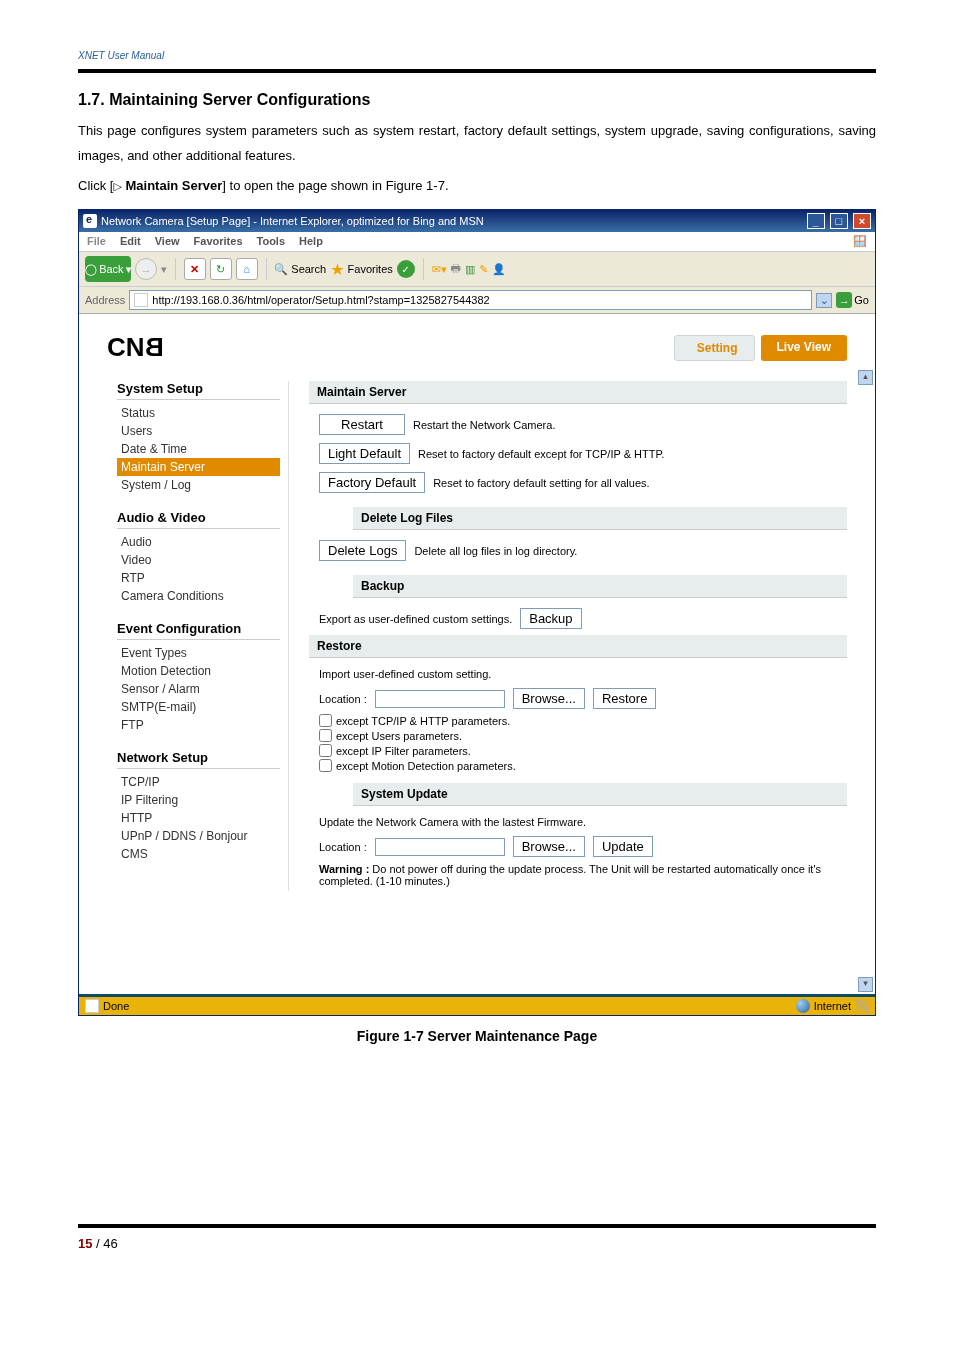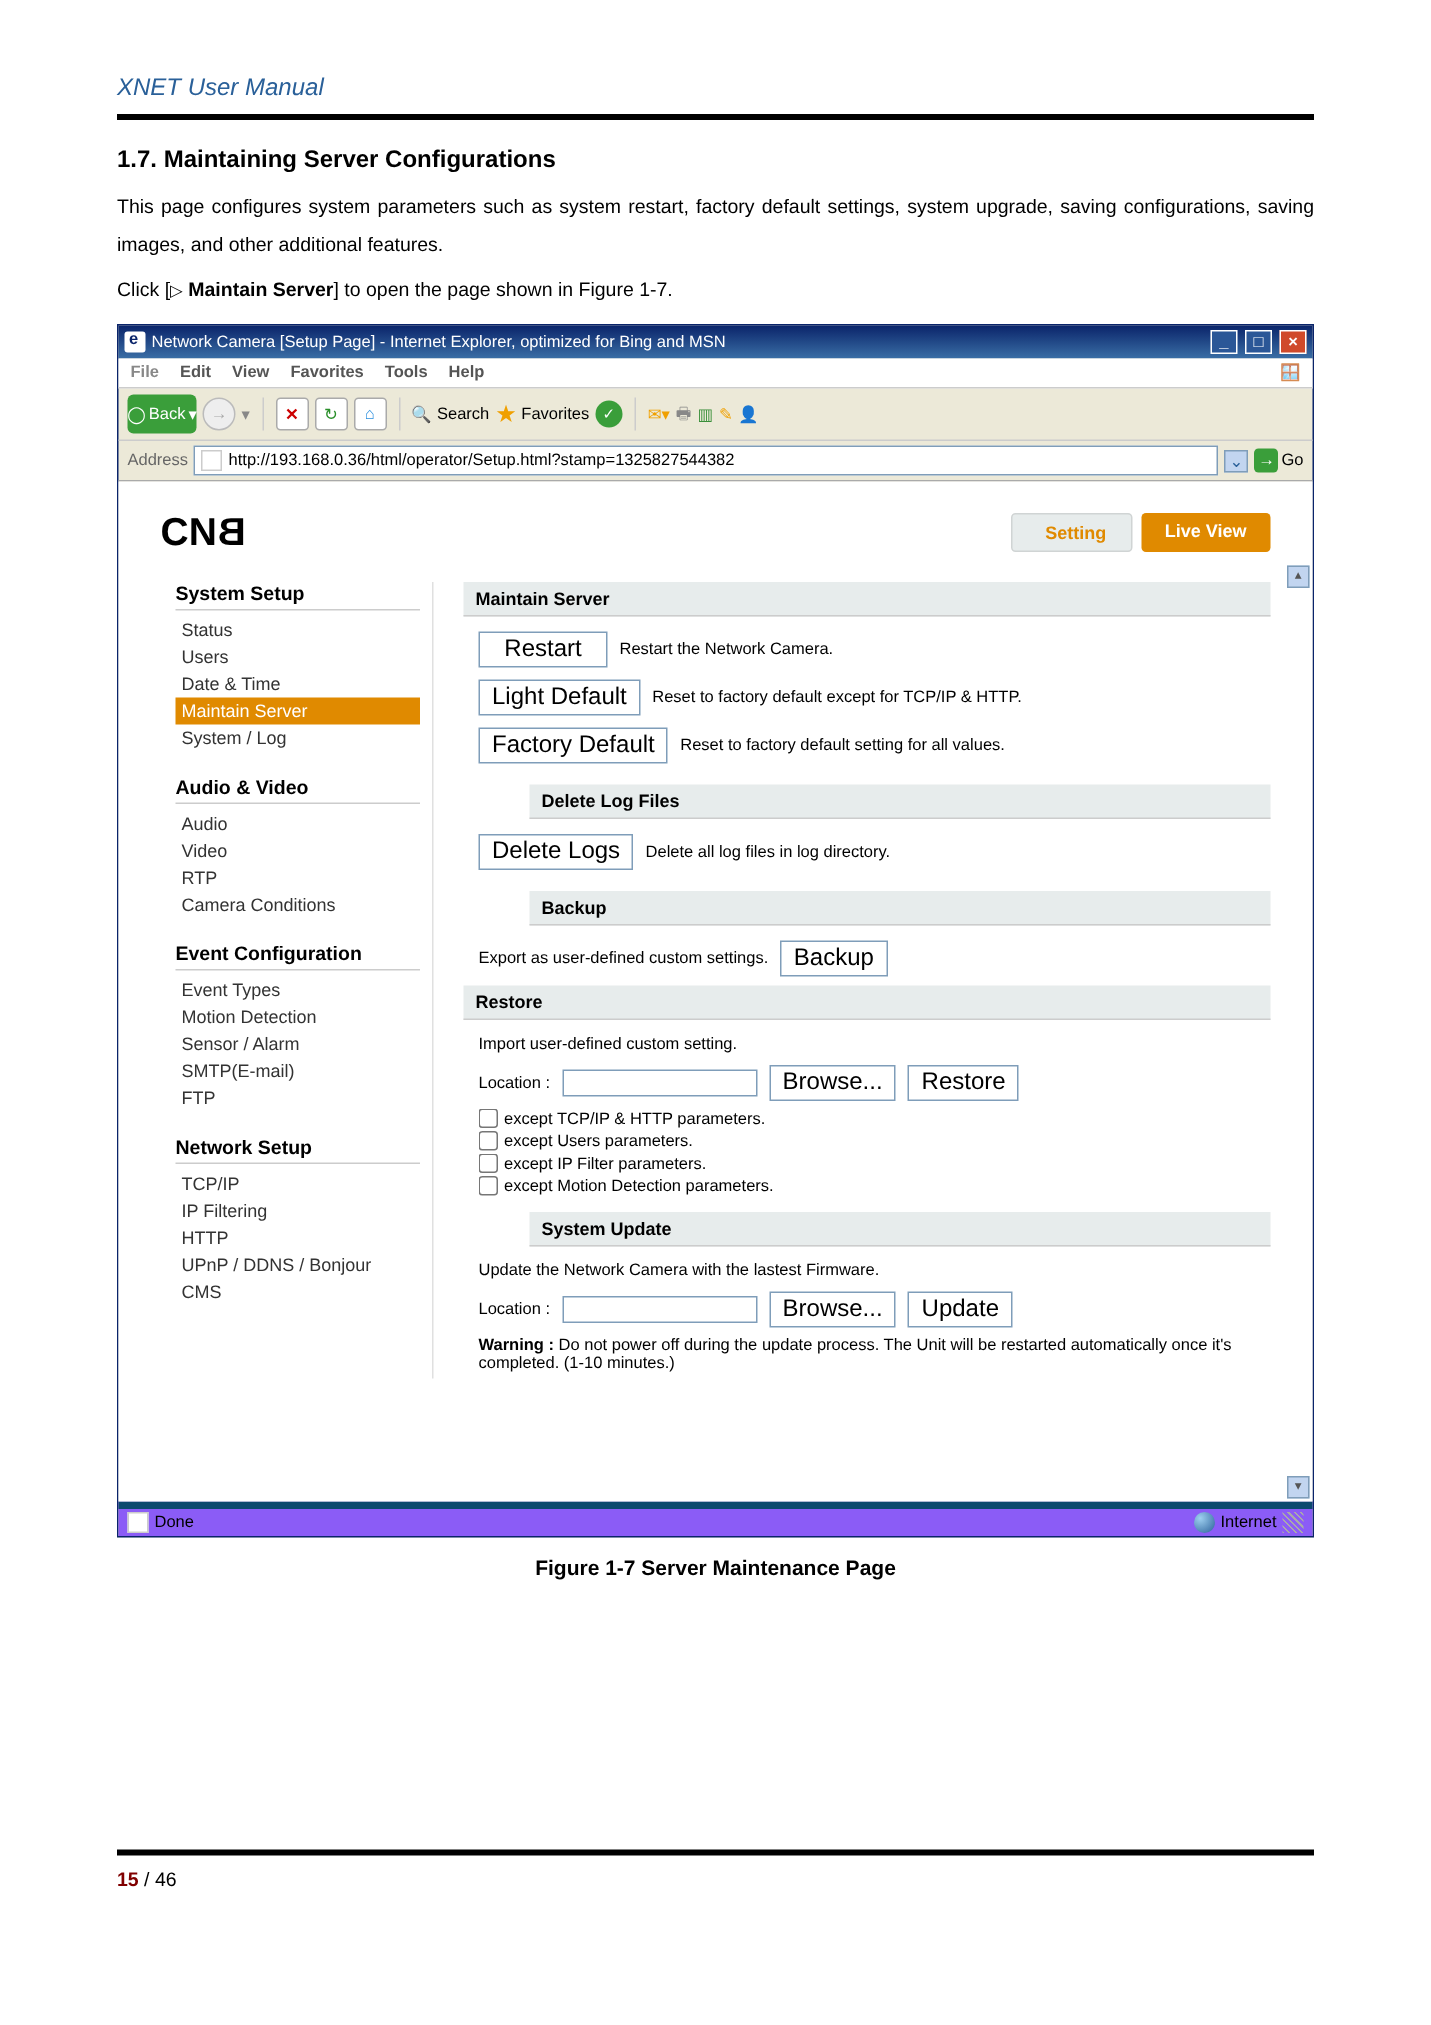--- a/index.html
+++ b/index.html
@@ -1,17 +1,17 @@
 <!DOCTYPE html>
 <html><head>
 <meta charset="utf-8">
 <style>
   * { box-sizing: border-box; margin: 0; padding: 0; }
   body { font-family: Arial, Helvetica, sans-serif; font-size: 13px; background: #fff; color: #000; width: 954px; margin: 0 auto; padding: 50px 78px 40px 78px; }
-  .doc-header-title { color: #2a6099; font-style: italic; font-size: 16px; margin-bottom: 8px; }
+  .doc-header-title { color: #2a6099; font-style: italic; font-size: 10px; margin-bottom: 8px; }
   .thick-rule { border: none; border-top: 4px solid #000; margin-bottom: 18px; }
   .section-heading { font-weight: bold; font-size: 16px; margin-bottom: 10px; }
   .para { line-height: 1.9; text-align: justify; margin-bottom: 6px; }
   .click-line { margin-bottom: 10px; }
   .triangle { font-size: 11px; }
 
   
   .ie-window { border: 1px solid #0a246a; background: #ece9d8; font-size: 11px; }
   .titlebar { background: linear-gradient(to bottom, #0a246a, #3a6ea5); color: #fff; display: flex; align-items: center; justify-content: space-between; padding: 2px 4px; height: 22px; }
   .titlebar-left { display: flex; align-items: center; gap: 4px; }
@@ -63,32 +63,32 @@
   .main-cols { display: flex; margin-top: 18px; gap: 20px; }
   .sidebar { width: 182px; font-size: 12px; padding-left: 10px; border-right: 1px solid #e0e0e0; padding-right: 8px; }
   .side-group { margin-bottom: 16px; }
   .side-head { font-weight: bold; margin-bottom: 4px; border-bottom: 1px solid #ccc; padding-bottom: 3px; font-size: 13px; }
   .side-item { padding: 2px 0 2px 4px; color: #333; }
   .side-item.active { background: #e08a00; color: #fff; }
 
   .panel { flex: 1; font-size: 11px; }
   .sect-head { background: #e7ecec; padding: 4px 8px; font-weight: bold; margin-bottom: 6px; border-bottom:1px solid #ccc; font-size: 12px; }
   .row { display: flex; align-items: center; gap: 8px; padding: 4px 10px; }
-  .btn-sm { border: 1px solid #7f9db9; background: #fff; padding: 2px 8px; min-width: 86px; text-align: center; font-size: 16px; display:inline-block; }
+  .btn-sm { border: 1px solid #7f9db9; background: #fff; padding: 2px 8px; min-width: 86px; text-align: center; font-size: 13px; display:inline-block; }
   .desc { font-size: 11px; }
   .chk { display: flex; align-items: center; gap: 4px; padding: 1px 10px; font-size: 11px; }
   .chk input { margin: 0; }
   .loc-input { border: 1px solid #7f9db9; height: 18px; width: 130px; }
   .sp-top { margin-top: 10px; margin-left: 44px; }
   .warning b { font-weight: bold; }
 
   .scroll-up { position:absolute; right:2px; top:56px; width:15px; height:15px; background:#c2d5f0; border:1px solid #7f9db9; text-align:center; font-size:9px; color:#555; }
   .scroll-dn { position:absolute; right:2px; bottom:2px; width:15px; height:15px; background:#c2d5f0; border:1px solid #7f9db9; text-align:center; font-size:9px; color:#555; }
 
-  .statusbar { display: flex; align-items: center; border-top: 5px solid #0c4a6e; padding: 2px 6px; background: #8b5cf6; }
+  .statusbar { display: flex; align-items: center; border-top: 3px solid #0c4a6e; padding: 2px 6px; background: #eab308; }
   .status-left { display: flex; align-items: center; gap: 4px; }
   .status-right { margin-left: auto; display: flex; align-items: center; gap: 4px; }
   .done-ic { width:14px; height:14px; background:#fff; border:1px solid #ccc; }
   .globe { width:14px; height:14px; border-radius:50%; background: radial-gradient(circle at 30% 30%, #9ed0f0, #2a6099); }
   .grip { width:14px; height:14px; background: repeating-linear-gradient(45deg, #aaa, #aaa 1px, transparent 1px, transparent 3px); }
 
   .figure-caption { text-align: center; font-weight: bold; margin-top: 12px; font-size: 14px; }
 
   .footer-rule { border: none; border-top: 4px solid #000; margin-top: 180px; }
   .page-num { text-align: left; margin-top: 8px; font-size: 13px; }

